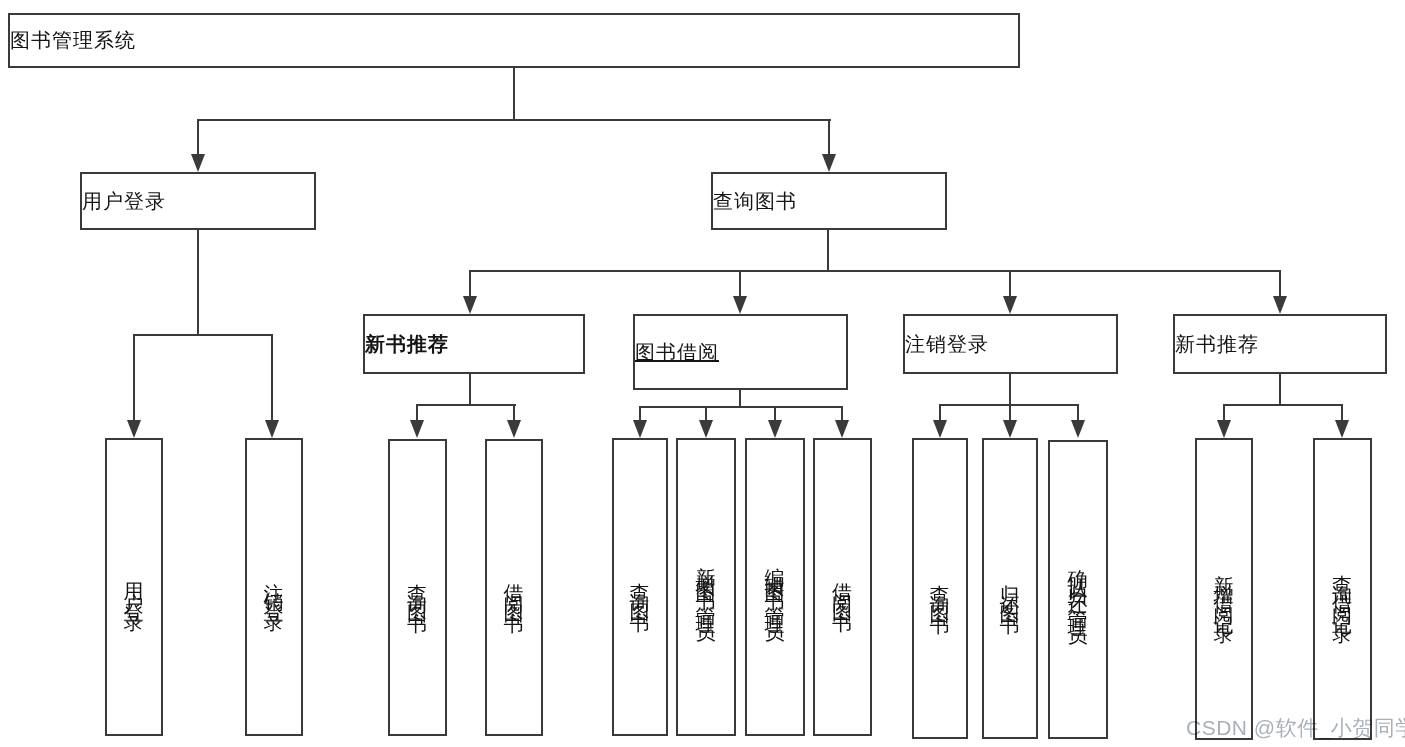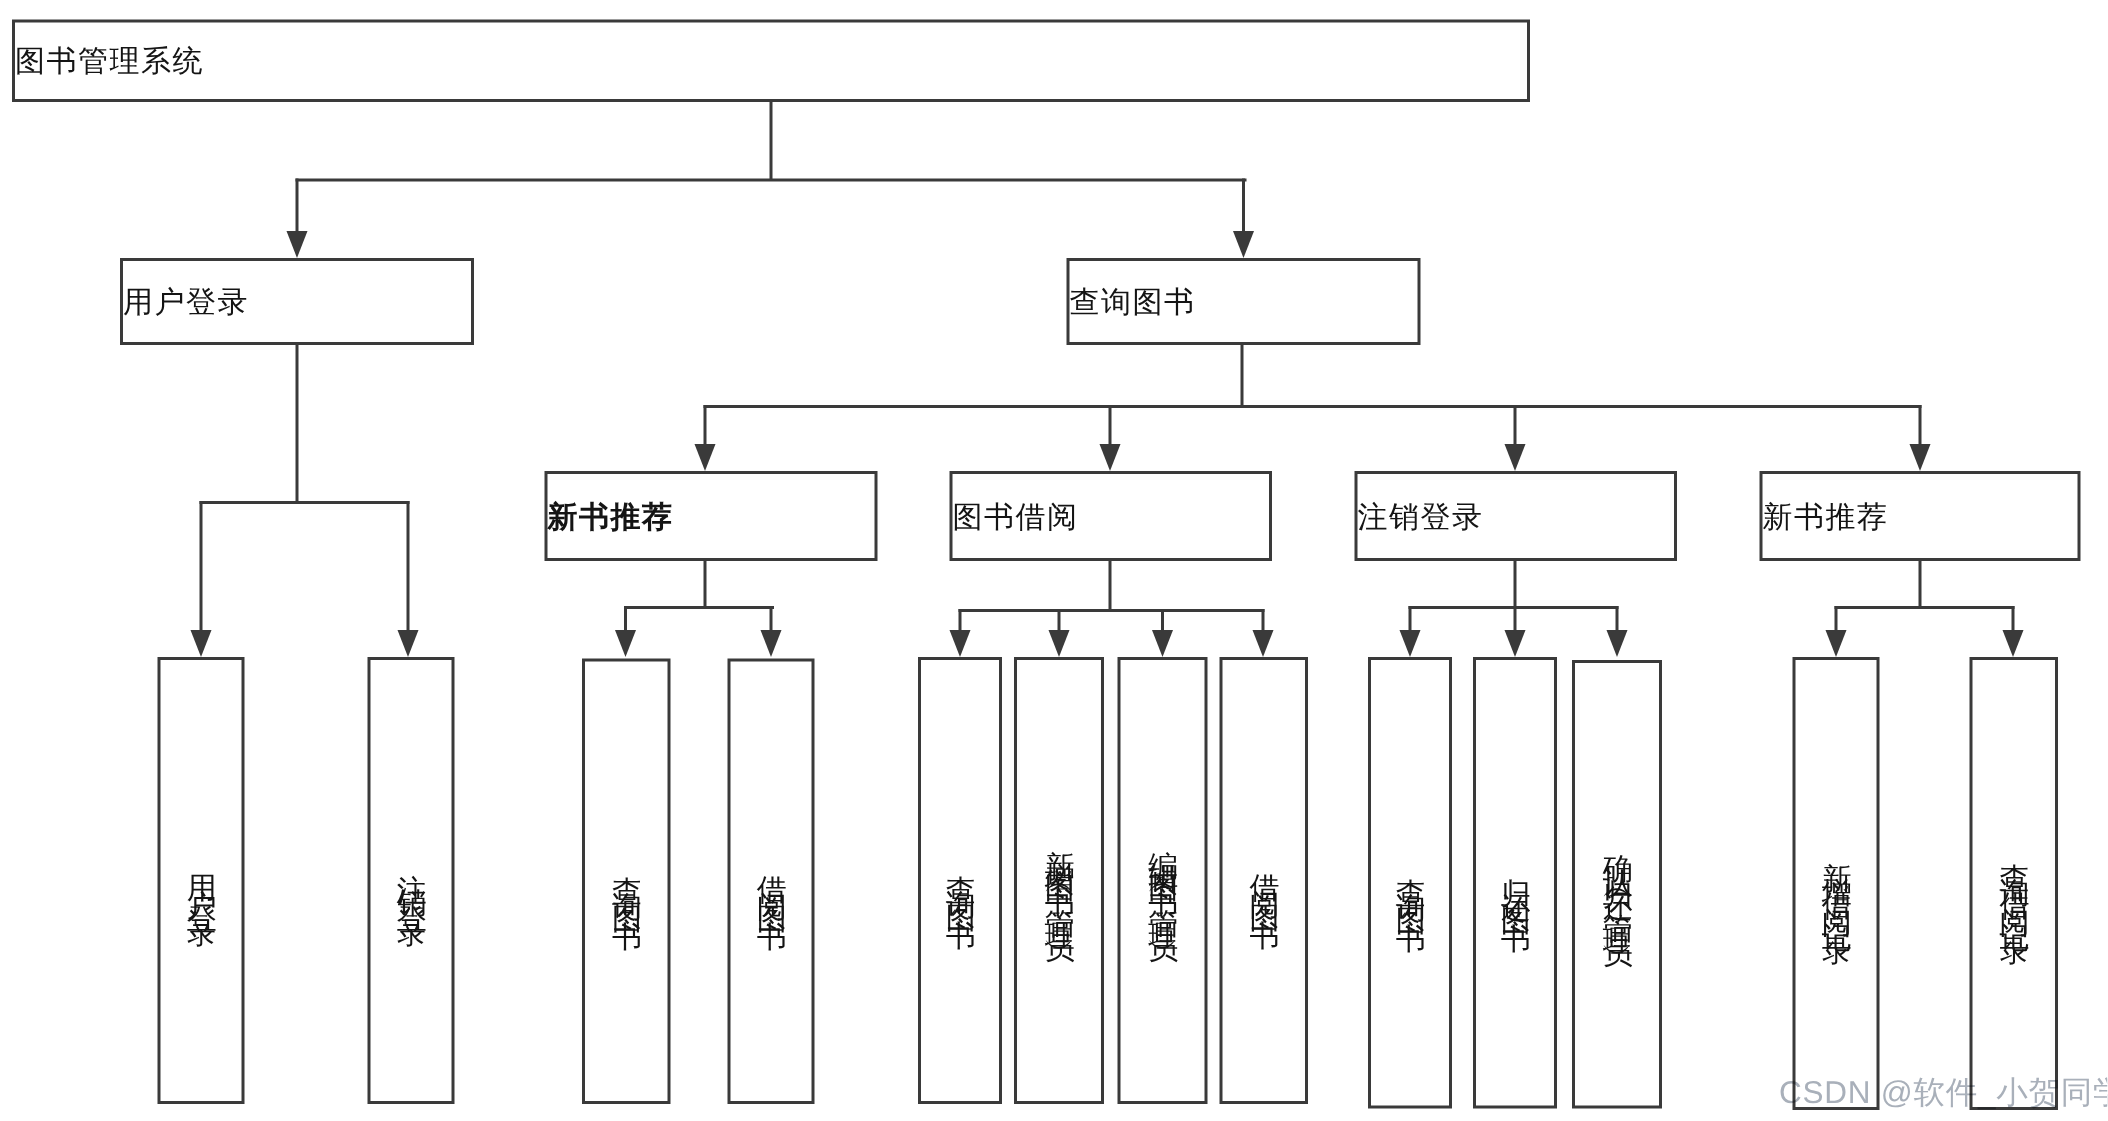--- a/index.html
+++ b/index.html
@@ -107,21 +107,21 @@
   <div class="vline" style="left:739px; top:270px; height:28px;"></div>
   <div class="arrow" style="left:733px; top:296px;"></div>
   <div class="vline" style="left:1009px; top:270px; height:28px;"></div>
   <div class="arrow" style="left:1003px; top:296px;"></div>
   <div class="vline" style="left:1279px; top:270px; height:28px;"></div>
   <div class="arrow" style="left:1273px; top:296px;"></div>
 
   <div class="box" style="left:363px; top:314px; width:222px; height:60px;font-weight:bold;">
     <span>新书推荐</span>
   </div>
-  <div class="box" style="left:633px; top:314px; width:215px; height:60px;">
+  <div class="box" style="left:633px; top:314px; width:215px; height:76px;text-decoration:underline;">
     <span>图书借阅</span>
   </div>
   <div class="box" style="left:903px; top:314px; width:215px; height:60px;">
     <span>注销登录</span>
   </div>
   <div class="box" style="left:1173px; top:314px; width:214px; height:60px;">
     <span>新书推荐</span>
   </div>
 
   <div class="vline" style="left:469px; top:374px; height:32px;"></div>

